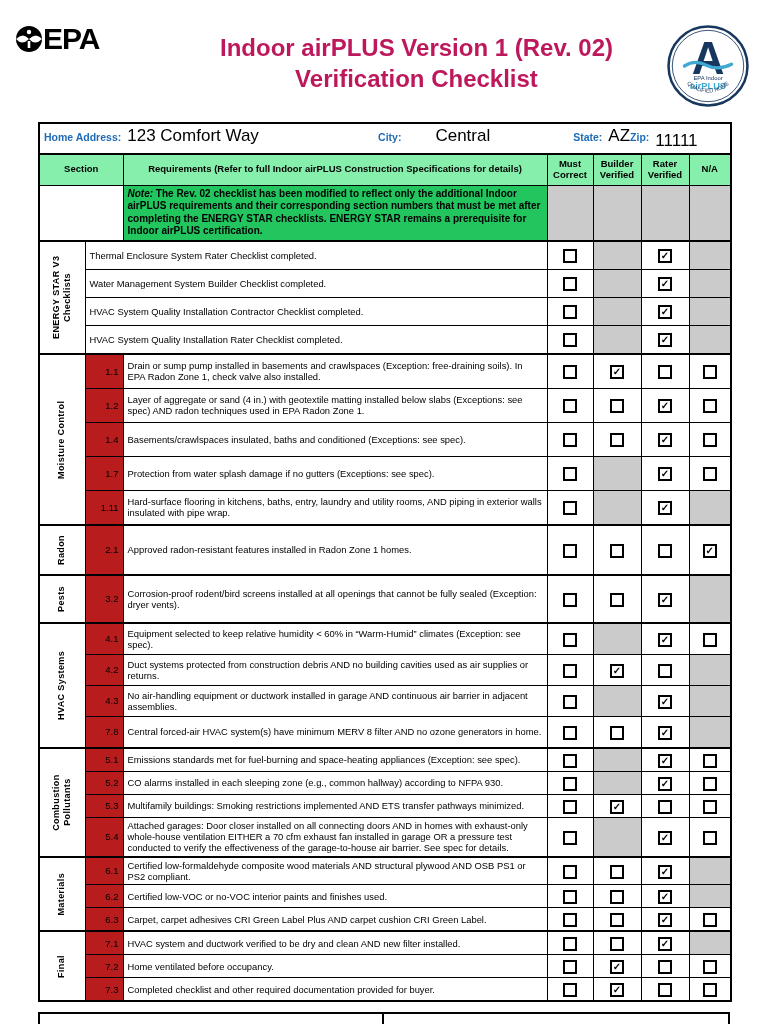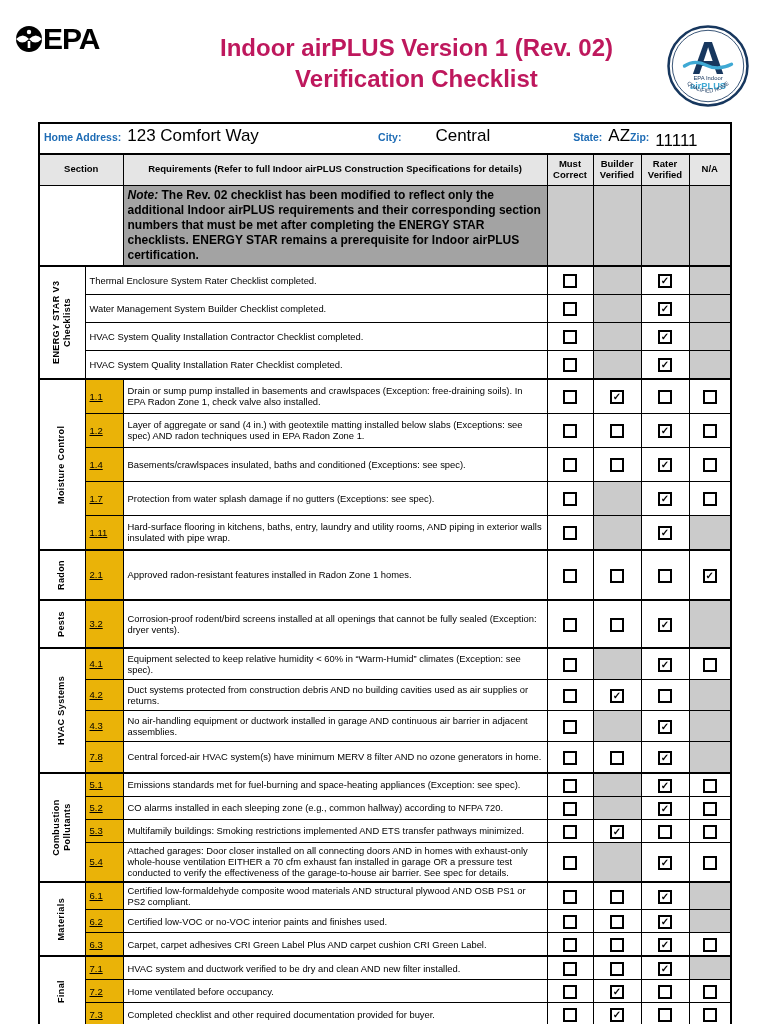--- a/index.html
+++ b/index.html
@@ -19,31 +19,31 @@
                   border:2px solid #000;table-layout:fixed;}
   .chk-table td,.chk-table th{border:1px solid #000;padding:2px 4px;vertical-align:middle;}
   .addr-cell{padding:6px 8px;}
   .addr-row-flex{display:flex;align-items:baseline;font-size:11px;}
   .addr-lbl{color:#1E6CB5;font-weight:bold;font-size:10.5px;white-space:nowrap;margin-right:6px;}
   .addr-val{font-size:17px;}
   .g-home{flex:1;display:flex;align-items:baseline;}
   .g-city{width:160px;display:flex;align-items:baseline;gap:28px;}
   .g-state{width:92px;display:flex;align-items:baseline;justify-content:flex-end;}
   .g-zip{width:96px;display:flex;align-items:flex-start;}
-  .head-row th{background:#e5e5e5;font-size:9.5px;font-weight:bold;text-align:center;
+  .head-row th{background:#86efac;font-size:9.5px;font-weight:bold;text-align:center;
                padding:4px 2px;line-height:1.15;}
   .note-row td{border-top:1px solid #000;}
-  .note-cell{background:#a3a3a3;font-size:12px;font-weight:bold;line-height:1.25;
+  .note-cell{background:#22c55e;font-size:10px;font-weight:bold;line-height:1.25;
              padding:4px 8px;}
   .note-pref{font-style:italic;font-weight:bold;}
   .gray-cell{background:#CBCBCB;}
   .vlabel{writing-mode:vertical-rl;transform:rotate(180deg);font-weight:bold;
           font-size:9px;letter-spacing:.4px;text-align:center;white-space:pre-line;
           line-height:1.25;padding:2px 1px;}
-  .num{background:#eab308;text-align:left;font-size:9.5px;padding:2px 1px;text-decoration:underline;}
+  .num{background:#b91c1c;text-align:right;font-size:9.5px;padding:2px 1px;}
   .req{font-size:9.4px;line-height:1.2;padding:3px 7px;}
   .chk{text-align:center;}
   .chk.disabled{background:#CBCBCB;}
   .box{display:inline-block;width:10px;height:10px;border:2px solid #000;background:#fff;
        line-height:10px;font-size:10px;text-align:center;vertical-align:middle;
        font-weight:bold;cursor:pointer;}
   tr.sec-first td{border-top:2px solid #000;}
   tr.sec-0 td{height:23px;}
   tr.sec-1 td{height:29px;}
   tr.sec-2 td{height:40px;}
@@ -280,21 +280,21 @@
 Pollutants</td>
           <td class="num">5.1</td>
           <td class="req">Emissions standards met for fuel-burning and space-heating appliances (Exception: see spec).</td>
           <td class="chk unchecked"><span class="box"></span></td>
           <td class="chk disabled"></td>
           <td class="chk checked"><span class="box on">✓</span></td>
           <td class="chk unchecked"><span class="box"></span></td>
         </tr>
         <tr class="sec-5">
           <td class="num">5.2</td>
-          <td class="req">CO alarms installed in each sleeping zone (e.g., common hallway) according to NFPA 720.</td>
+          <td class="req">CO alarms installed in each sleeping zone (e.g., common hallway) according to NFPA 930.</td>
           <td class="chk unchecked"><span class="box"></span></td>
           <td class="chk disabled"></td>
           <td class="chk checked"><span class="box on">✓</span></td>
           <td class="chk unchecked"><span class="box"></span></td>
         </tr>
         <tr class="sec-5">
           <td class="num">5.3</td>
           <td class="req">Multifamily buildings: Smoking restrictions implemented AND ETS transfer pathways minimized.</td>
           <td class="chk unchecked"><span class="box"></span></td>
           <td class="chk checked"><span class="box on">✓</span></td>

